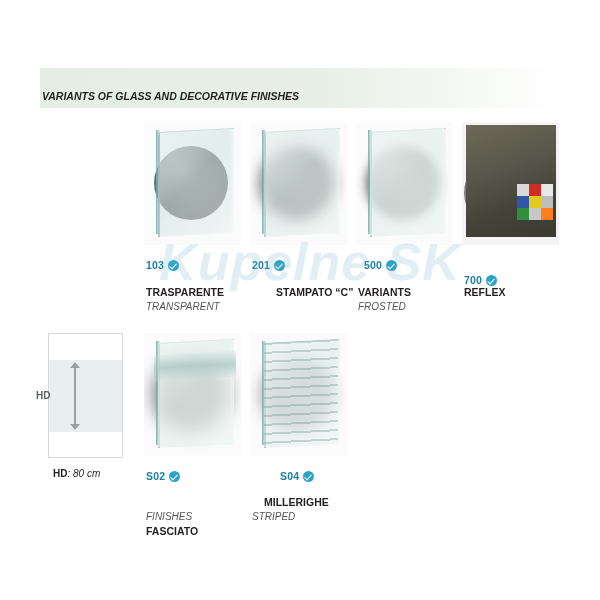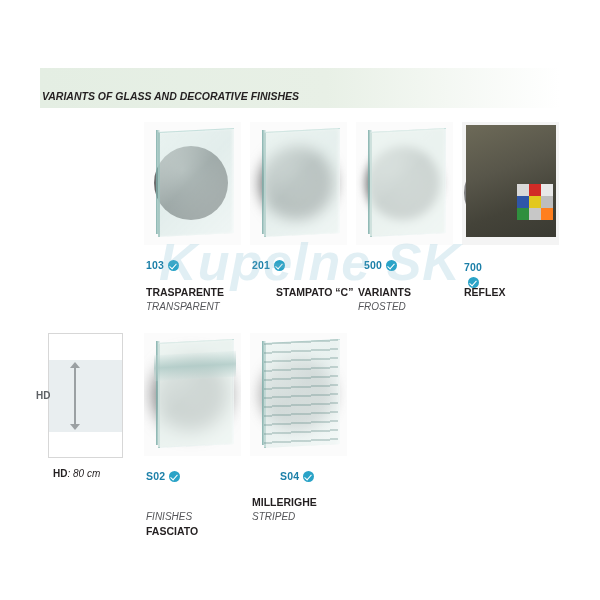--- a/index.html
+++ b/index.html
@@ -336,21 +336,21 @@
   <div class="name-it" style="left:252px; top:286px;padding-left:24px;">STAMPATO “C”</div>
   <div class="name-en" style="left:252px; top:301px;"></div>
 
   <div class="code-row" style="left:364px; top:259px;">
     <span class="code-num">500</span>
     <span class="tick"></span>
   </div>
   <div class="name-it" style="left:358px; top:286px;">VARIANTS</div>
   <div class="name-en" style="left:358px; top:301px;">FROSTED</div>
 
-  <div class="code-row" style="left:464px; top:261px;flex-direction:column;">
+  <div class="code-row" style="left:464px; top:274px;">
     <span class="code-num">700</span>
     <span class="tick"></span>
   </div>
   <div class="name-it" style="left:464px; top:286px;">REFLEX</div>
   <div class="name-en" style="left:464px; top:301px;"></div>
 
   <div class="watermark">Kupelne SK</div>
 
   <div class="hd-box">
     <div class="hd-fill"></div>
@@ -388,16 +388,16 @@
     <span class="code-num">S02</span>
     <span class="tick"></span>
   </div>
   <div class="name-it" style="left:146px; top:496px;margin-top:29px;">FASCIATO</div>
   <div class="name-en" style="left:146px; top:511px;">FINISHES</div>
 
   <div class="code-row" style="left:252px; top:470px;margin-left:28px;">
     <span class="code-num">S04</span>
     <span class="tick"></span>
   </div>
-  <div class="name-it" style="left:252px; top:496px;">MILLERIGHE</div>
+  <div class="name-it" style="left:264px; top:496px;">MILLERIGHE</div>
   <div class="name-en" style="left:252px; top:511px;">STRIPED</div>
 
 </div>
 
 </body></html>

